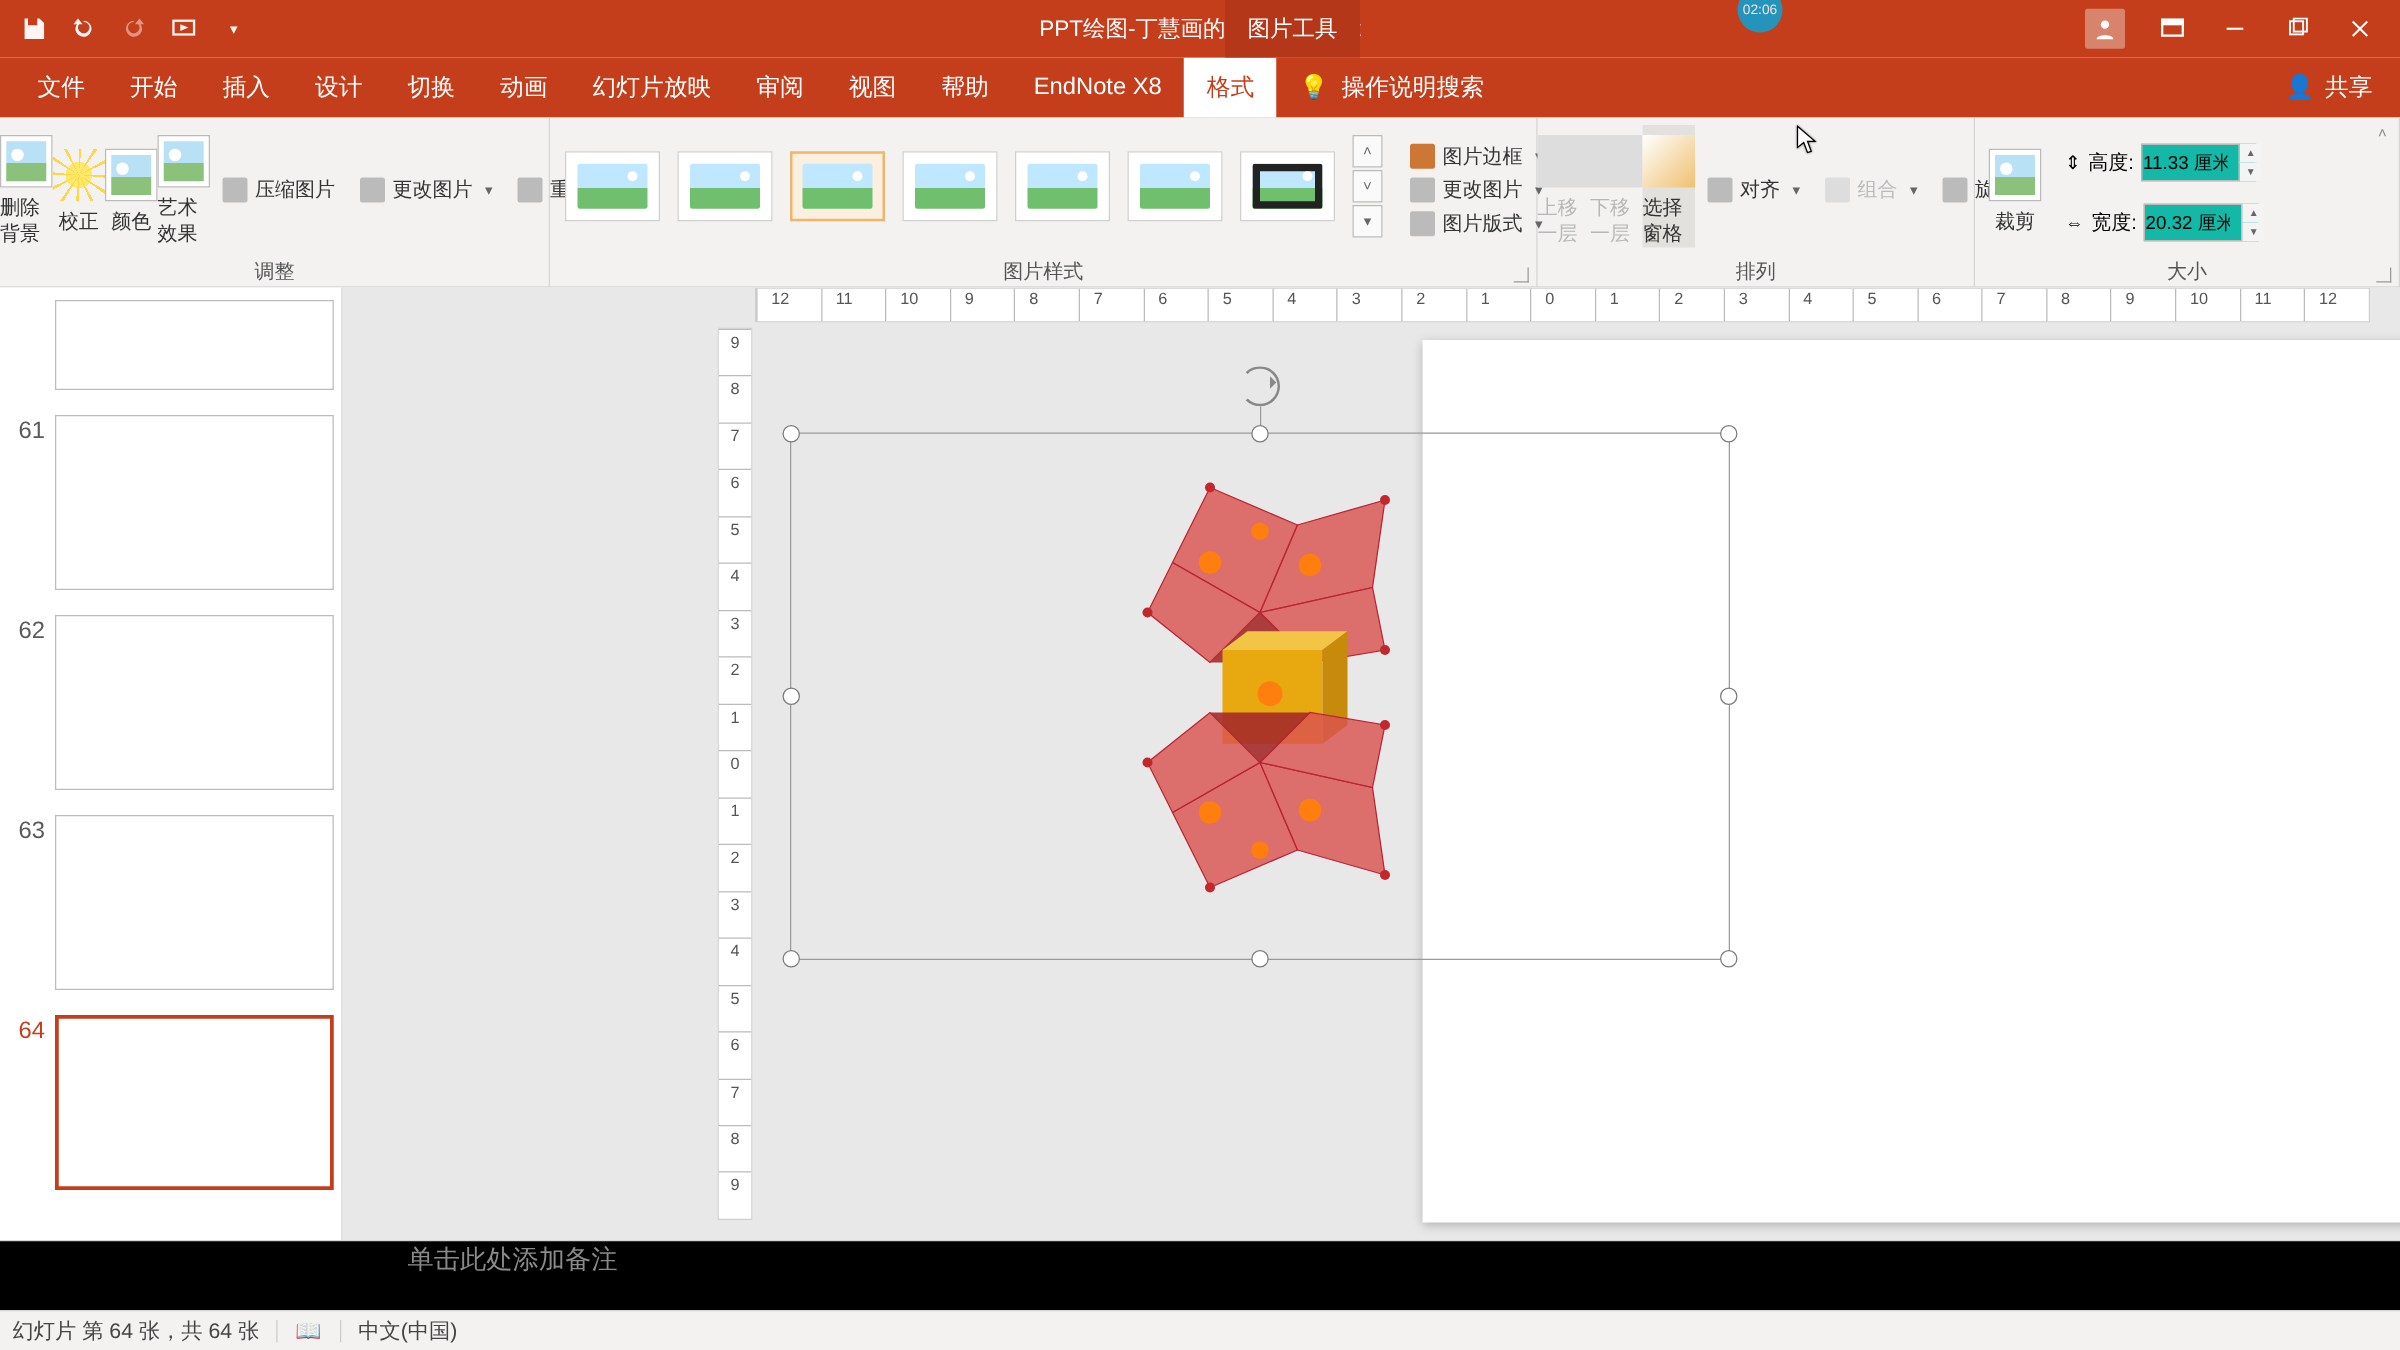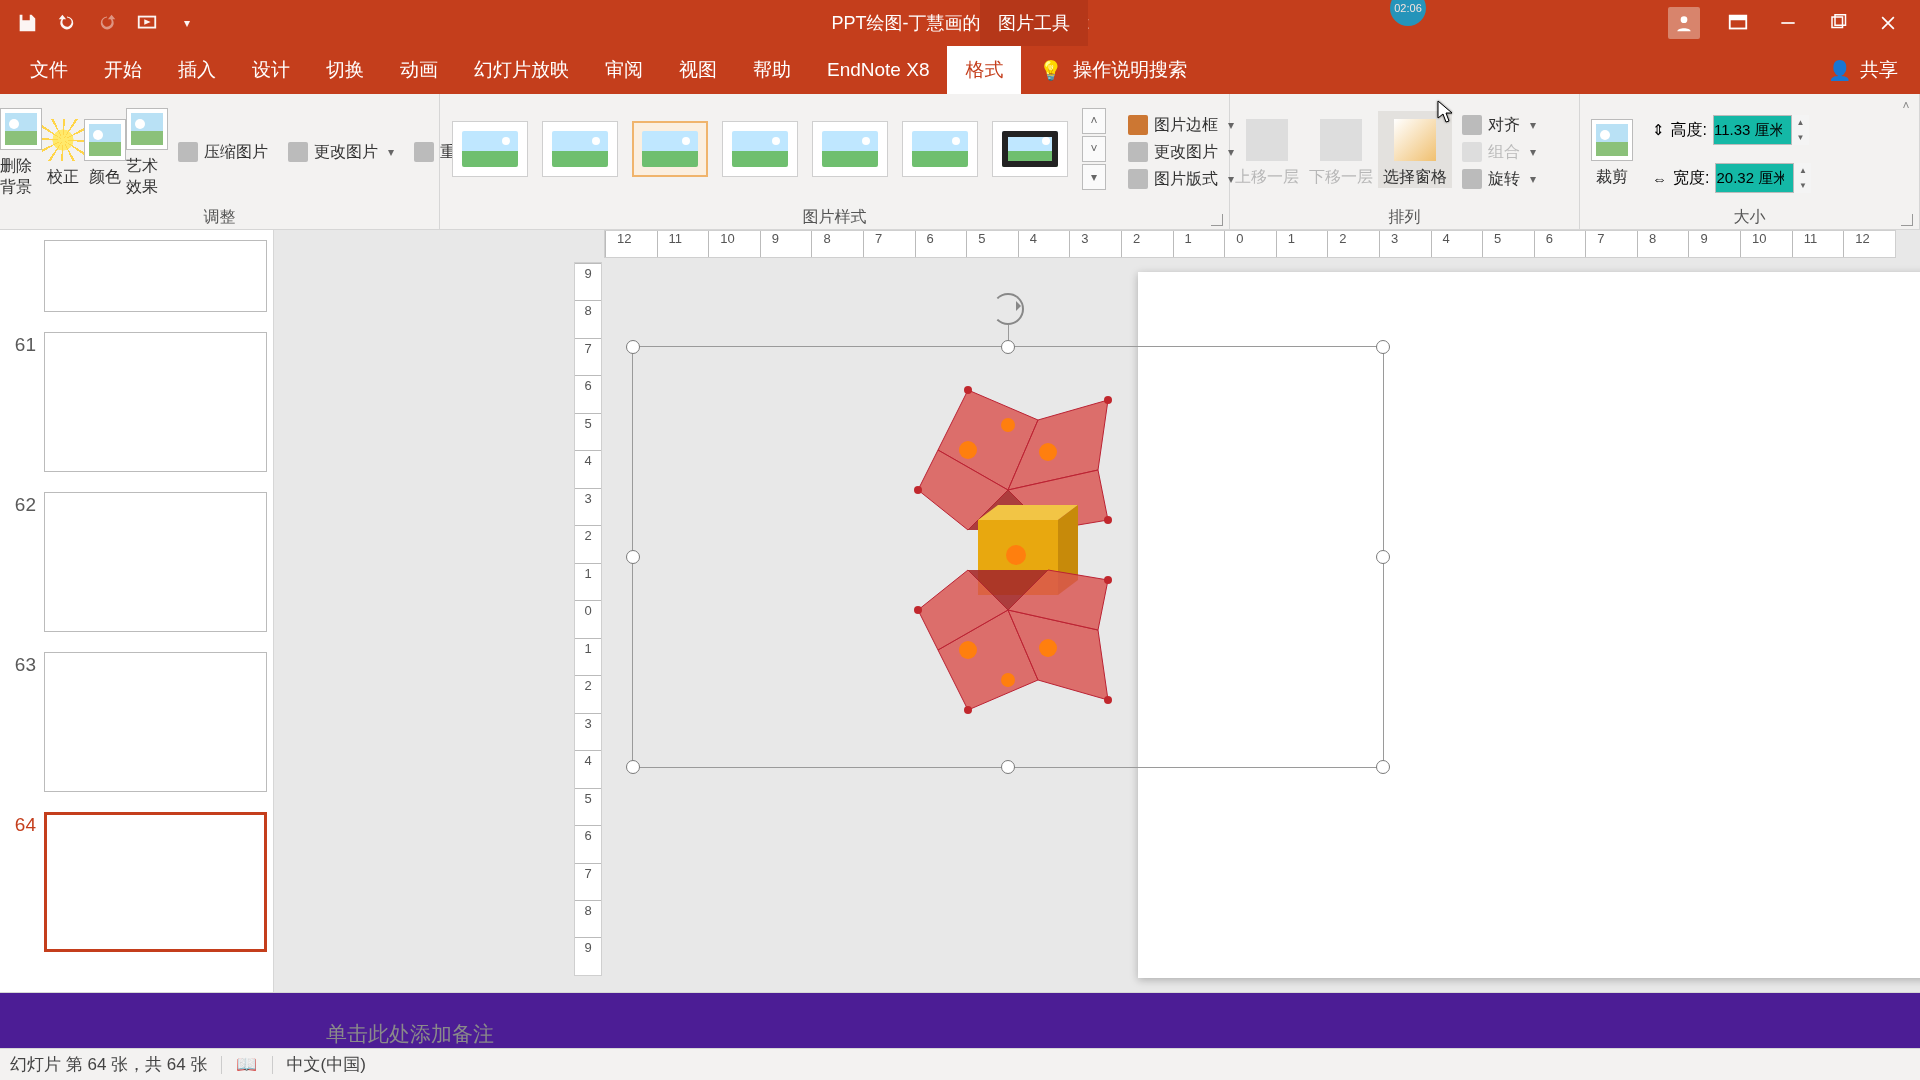--- a/index.html
+++ b/index.html
@@ -82,21 +82,21 @@
 .handle{position:absolute;width:14px;height:14px;border:1px solid #7a7a7a;background:#fff;border-radius:50%}
 .h-nw{left:-7px;top:-7px}.h-n{left:50%;top:-7px;margin-left:-7px}.h-ne{right:-7px;top:-7px}
 .h-w{left:-7px;top:50%;margin-top:-7px}.h-e{right:-7px;top:50%;margin-top:-7px}
 .h-sw{left:-7px;bottom:-7px}.h-s{left:50%;bottom:-7px;margin-left:-7px}.h-se{right:-7px;bottom:-7px}
 .rotate{position:absolute;left:50%;top:-54px;margin-left:-16px;width:32px;height:32px;border:2px solid #888;border-radius:50%;border-left-color:transparent}
 .rotate::after{content:"";position:absolute;right:-4px;top:6px;border:5px solid transparent;border-left-color:#888}
 .rotate-line{position:absolute;left:50%;top:-22px;width:1px;height:22px;background:#9a9a9a}
 
 .crystal{position:absolute;left:290px;top:114px;width:240px;height:340px}
 
-.notes{height:56px;background:#4c1d95;border-top:1px solid #d6d6d6;display:flex;align-items:flex-end;padding-left:326px;font-size:21px;color:#8a8a8a}
+.notes{height:56px;background:#000000;border-top:1px solid #d6d6d6;display:flex;align-items:flex-start;padding-left:326px;font-size:21px;color:#8a8a8a}
 
 
 .statusbar{height:32px;background:#f3f2f1;border-top:1px solid #d6d6d6;display:flex;align-items:center;font-size:17px;color:#444;padding:0 10px}
 .statusbar .sep{width:1px;height:18px;background:#ccc;margin:0 14px}
 .statusbar .right{margin-left:auto;display:flex;align-items:center;gap:18px}
 .viewbtn{width:30px;height:22px;border:1px solid #bbb;background:#fff}
 .viewbtn.active{background:#d8d8d8}
 .zoom-slider{width:140px;height:4px;background:#bbb;position:relative}
 .zoom-slider .thumb{position:absolute;left:42px;top:-6px;width:8px;height:16px;background:#888}
 
@@ -297,21 +297,21 @@
         <span>上移一层</span>
       </div>
       <div class="bigbtn disabled">
         <div class="bicon" style="border:none;background:#ddd"></div>
         <span>下移一层</span>
       </div>
       <div class="bigbtn sel">
         <div class="bicon" style="border:none;background:linear-gradient(135deg,#fff,#f0c070)"></div>
         <span>选择窗格</span>
       </div>
-      <div style="display:flex;flex-direction:column;padding-top:6px">
+      <div style="display:flex;flex-direction:row;padding-top:6px">
         <div class="smallrow">
             <div class="sicon"></div>
             <span>对齐</span>
             <span class="dd">▾</span>
           </div>
         <div class="smallrow" style="color:#bbb">
             <div class="sicon" style="background:#ddd"></div>
             <span>组合</span>
             <span class="dd">▾</span>
           </div>

